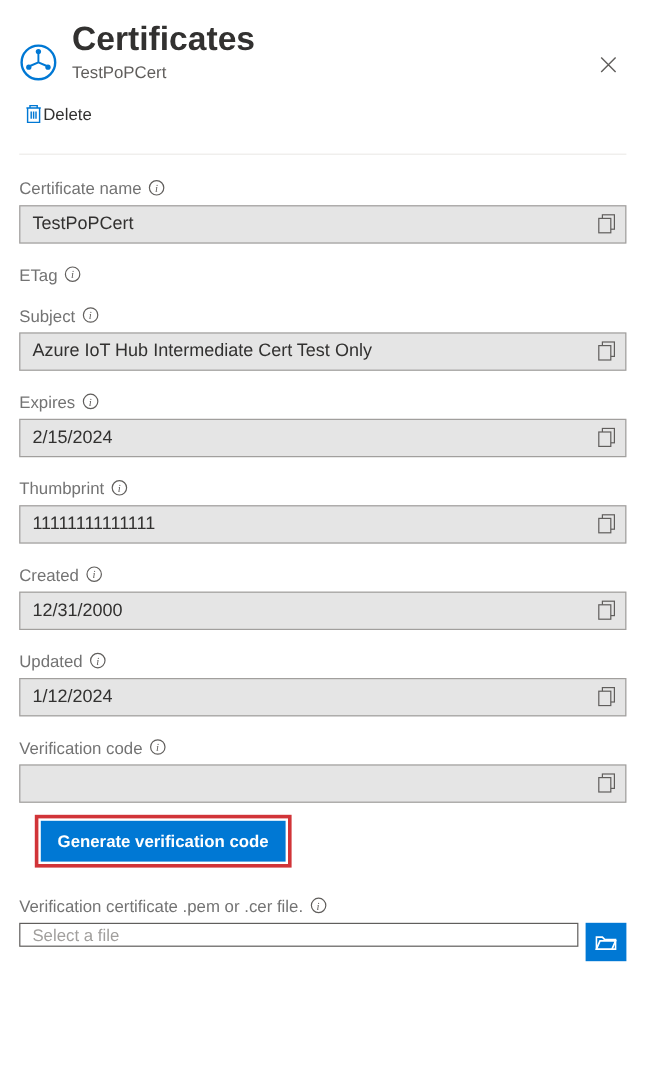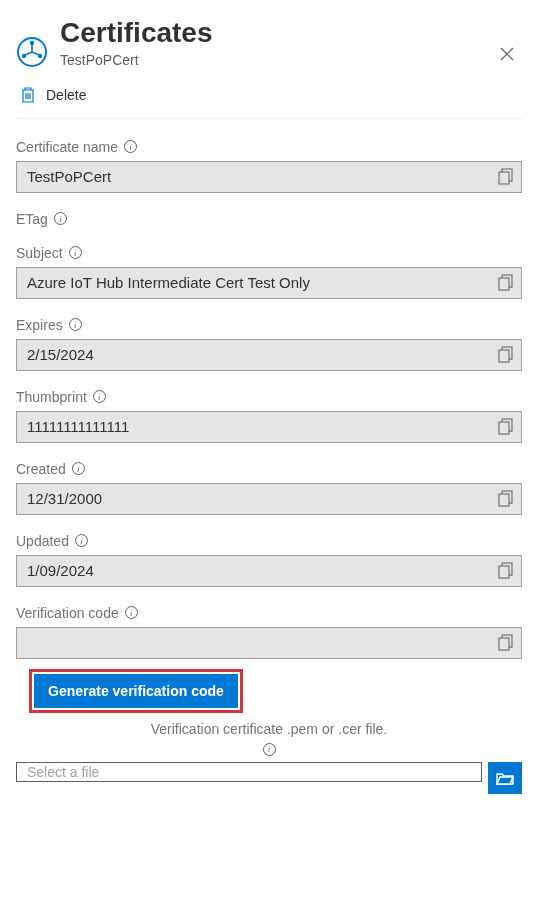--- a/index.html
+++ b/index.html
@@ -38,22 +38,21 @@
     .close-btn {
       font-size: 18px;
       cursor: pointer;
       color: #605e5c;
       padding: 4px 8px;
       line-height: 1;
     }
     .delete-row {
       display: flex;
       align-items: center;
-      gap: 10px;
-      padding: 8px 0 14px 4px;
+      padding: 8px 0 24px 4px;
       border-bottom: 1px solid #edebe9;
       margin-bottom: 20px;
       cursor: pointer;
     }
     .trash-icon {
       width: 16px;
       height: 18px;
       color: #0078d4;
     }
     .delete-label {
@@ -271,21 +270,21 @@
   </div>
 </div>
 
 
 <div class="form-group">
   <div class="form-label-row">
     <span class="form-label">Updated</span>
     <span class="info-icon">i</span>
   </div>
   <div class="input-readonly">
-    <span>1/09/2024</span>
+    <span>1/12/2024</span>
     <svg class="copy-icon" viewBox="0 0 15 17">
         <rect x="4" y="1" width="10" height="12" fill="none" stroke="#605e5c"></rect>
         <rect x="1" y="4" width="10" height="12" fill="#e5e5e5" stroke="#605e5c"></rect>
       </svg>
   </div>
 </div>
 
 
 <div class="form-group" style="margin-bottom:10px;">
   <div class="form-label-row">
@@ -298,21 +297,21 @@
         <rect x="4" y="1" width="10" height="12" fill="none" stroke="#605e5c"></rect>
         <rect x="1" y="4" width="10" height="12" fill="#e5e5e5" stroke="#605e5c"></rect>
       </svg>
   </div>
 </div>
 
 <div class="highlight-box">
   <button class="primary-btn">Generate verification code</button>
 </div>
 
-<div class="form-label-row" style="margin-top:2px; margin-bottom:6px;flex-direction:column;">
+<div class="form-label-row" style="margin-top:18px; margin-bottom:6px;">
   <span class="form-label">Verification certificate .pem or .cer file.</span>
   <span class="info-icon">i</span>
 </div>
 <div class="file-row">
   <div class="file-input">
     <span>Select a file</span>
   </div>
   <div class="file-browse">
     <svg class="folder-icon" viewBox="0 0 18 14">
       <path d="M1 3 h5 l2 2 h9 v8 H1 z" fill="none" stroke="#fff" stroke-width="1.4"></path>

